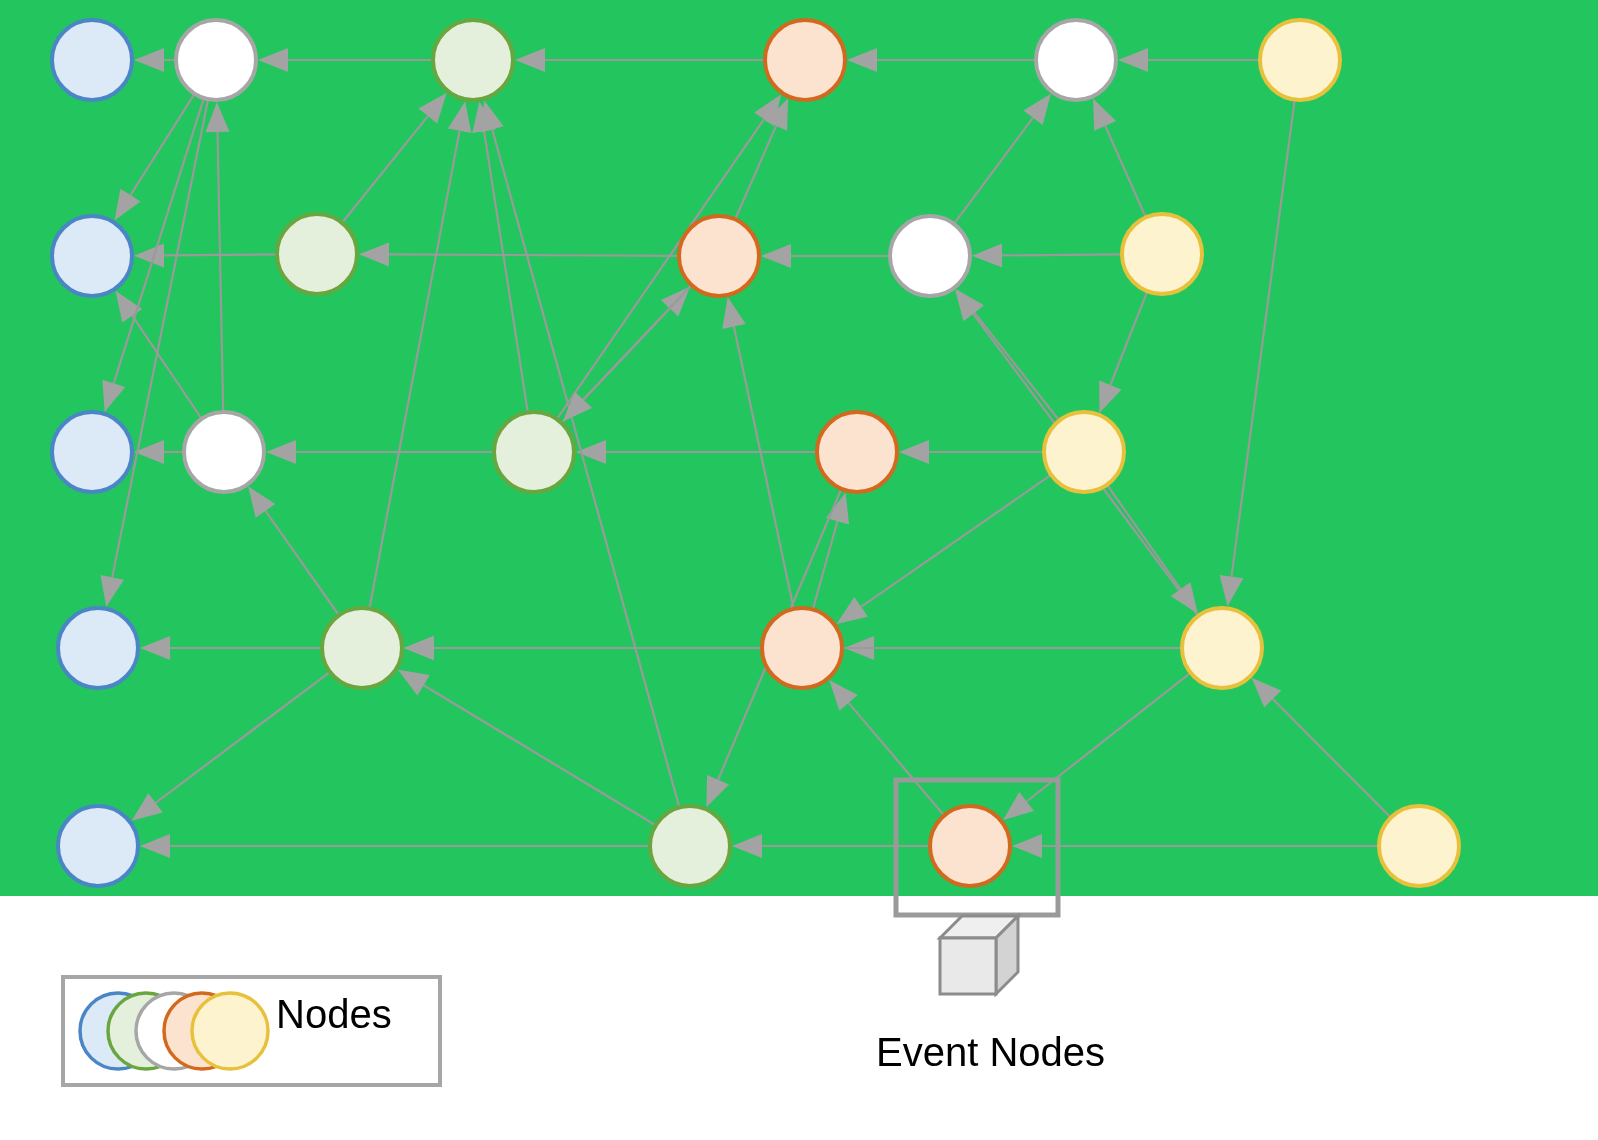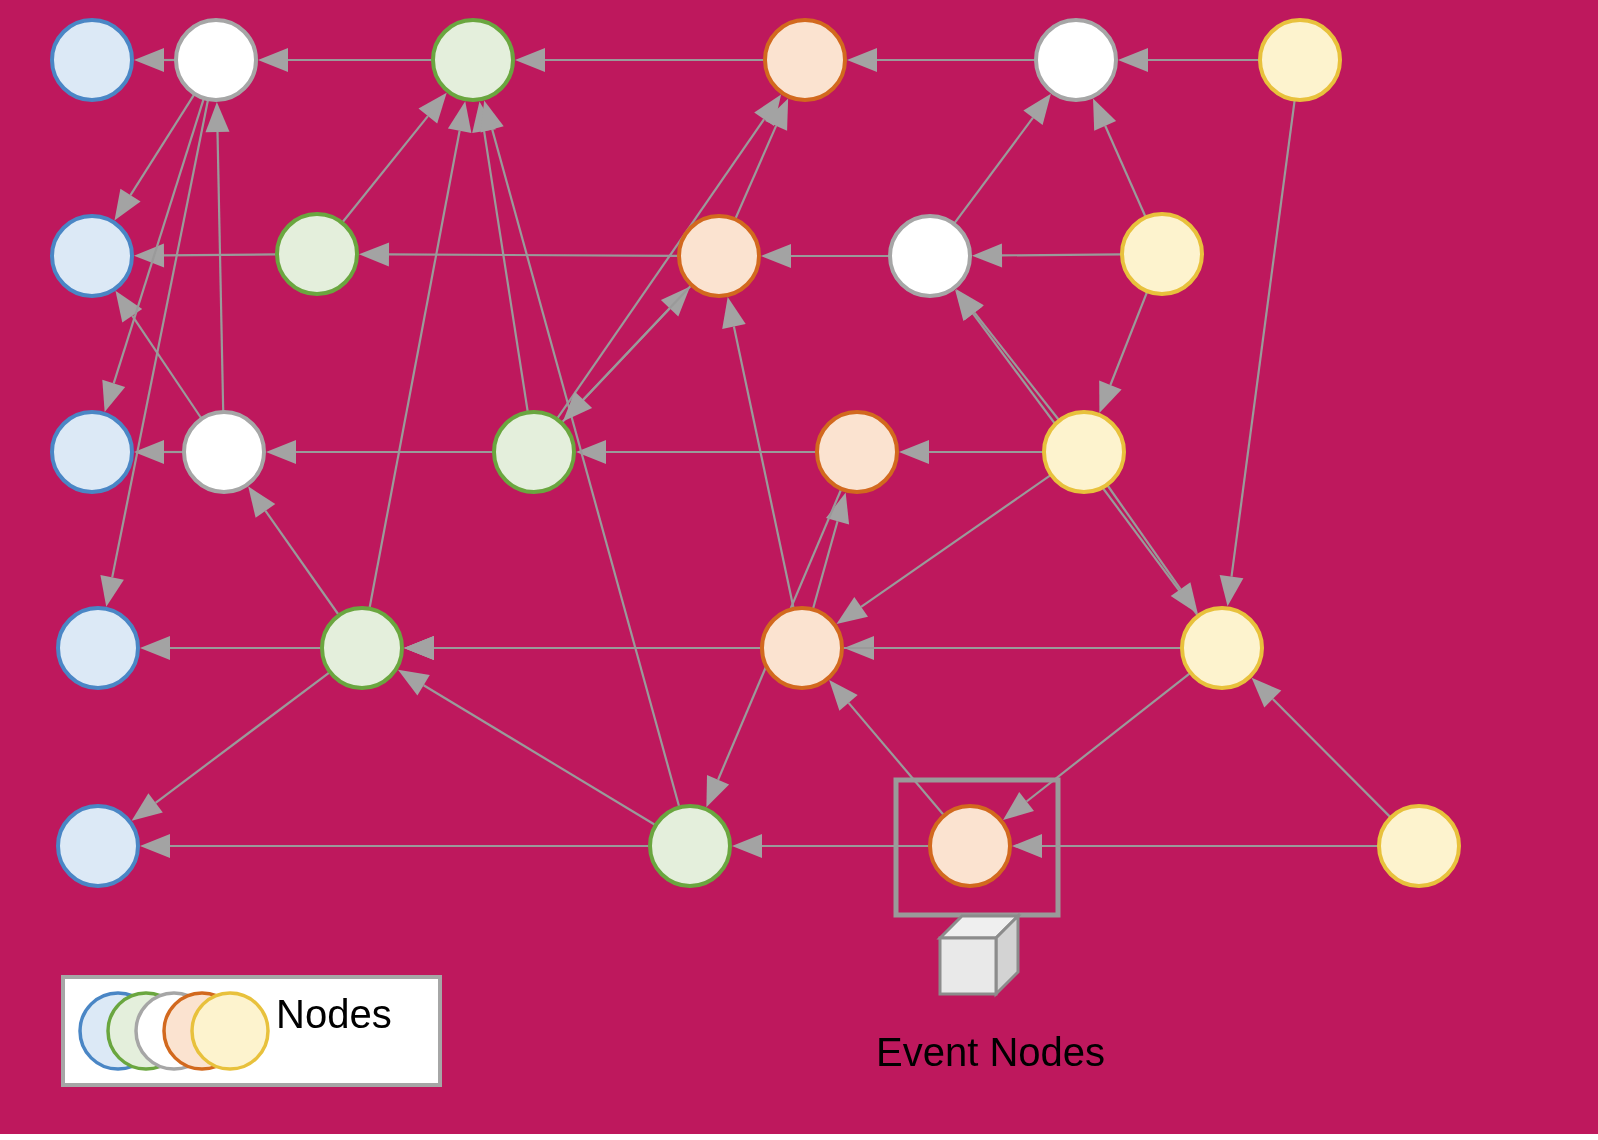--- a/index.html
+++ b/index.html
@@ -11,22 +11,22 @@
   body {
     font-family: "Liberation Sans", sans-serif;
     width: 1598px;
     height: 1140px;
     overflow: hidden;
     position: relative;
   }
   #stage {
     position: relative;
     width: 1598px;
-    height: 1134px;
-    background: #be185d;
+    height: 896px;
+    background: #22c55e;
   }
   #graph-svg {
     position: absolute;
     left: 0;
     top: 0;
     width: 1598px;
     height: 1140px;
   }
   .legend-label {
     position: absolute;

